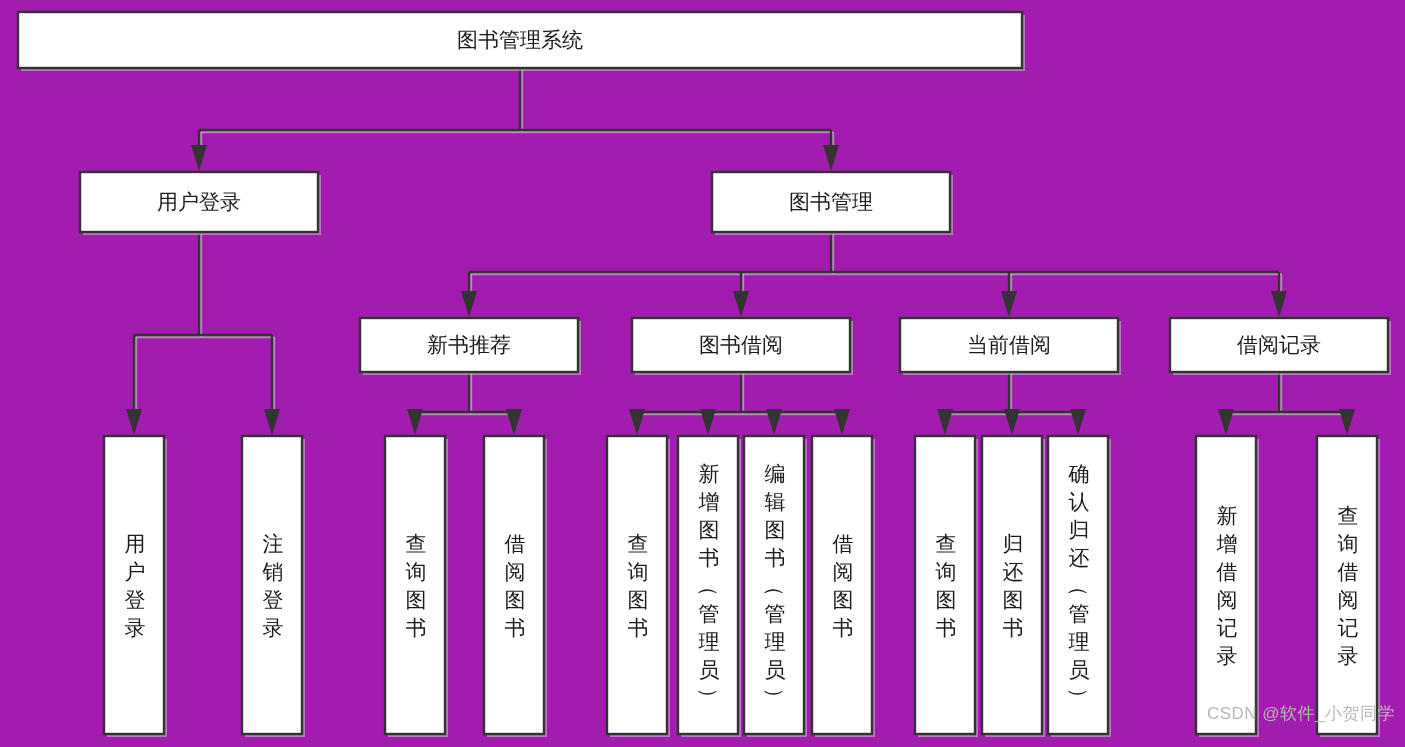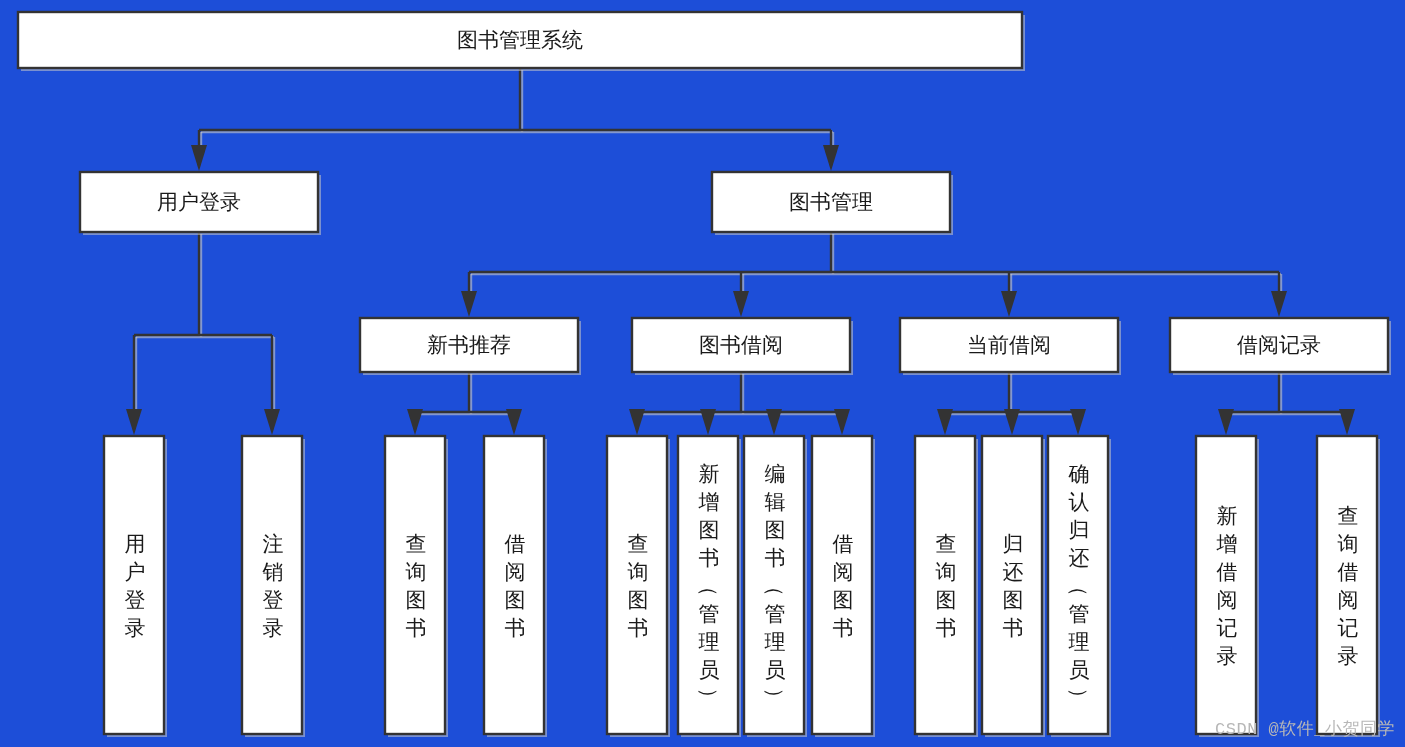--- a/index.html
+++ b/index.html
@@ -8,21 +8,21 @@
     padding: 0;
     background: #ffffff;
   }
   body {
     font-family: "Liberation Sans", "DejaVu Sans", sans-serif;
   }
   #diagram-root {
     position: relative;
     width: 1405px;
     height: 747px;
-    background: #1d4ed8;
+    background: #a21caf;
     overflow: hidden;
   }
   svg#diagram-svg {
     position: absolute;
     left: 0;
     top: 0;
     width: 1405px;
     height: 747px;
     display: block;
   }
@@ -61,24 +61,24 @@
   }
   .node-label-v {
     fill: #1a1a1a;
     font-family: "Liberation Sans", "DejaVu Sans", sans-serif;
     font-size: 21px;
     text-anchor: middle;
   }
   .watermark {
     position: absolute;
     right: 10px;
-    bottom: 7px;
+    bottom: 22px;
     color: #b7b7b7;
     font-size: 17px;
-    font-family: Liberation Mono, monospace;
+    font-family: Liberation Sans, sans-serif;
     letter-spacing: 0.5px;
     white-space: nowrap;
     user-select: none;
   }
 </style>
 </head>
 <body>
 
 <div id="diagram-root">
   <svg id="diagram-svg" viewBox="0 0 1405 747">

